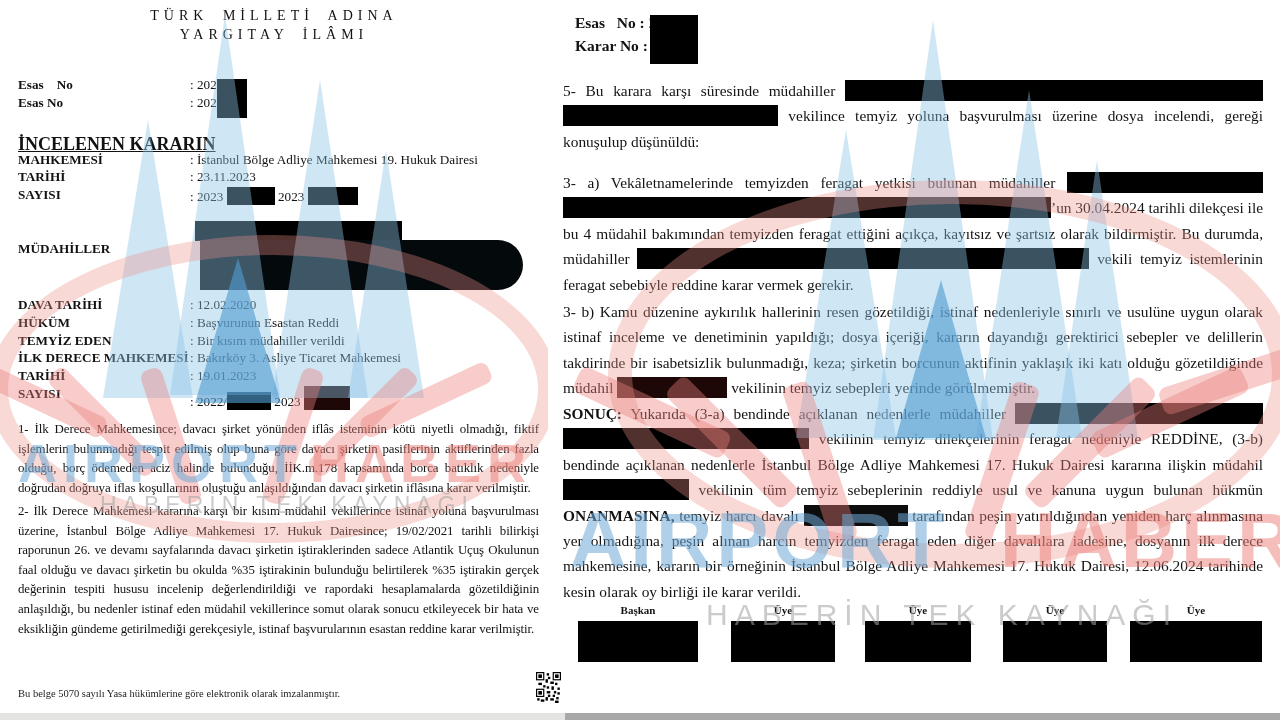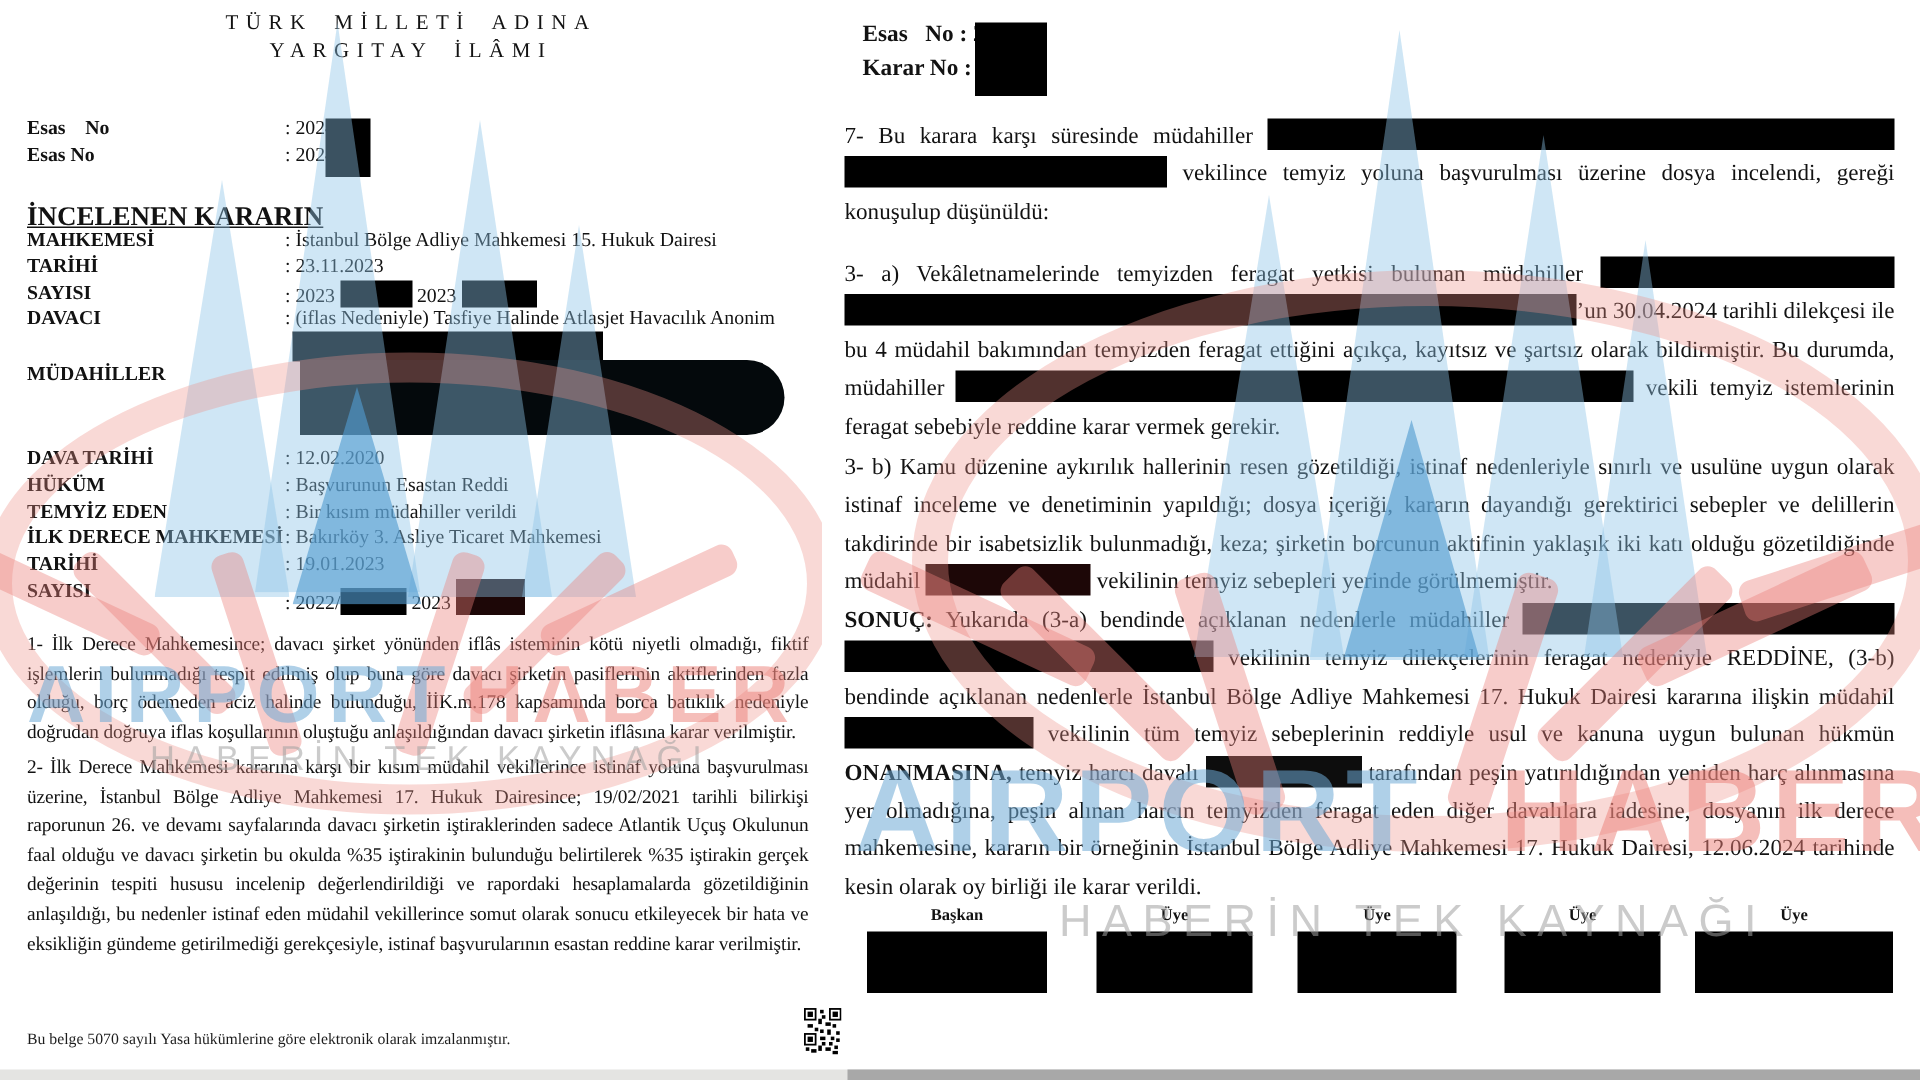--- a/index.html
+++ b/index.html
@@ -67,33 +67,29 @@
       <span class="kv-label">Esas No</span>
       <span class="kv-value">: 2024</span>
     </div>
     <div class="redact-abs" style="left:217px;top:79px;width:30px;height:39px;"></div>
 
     <div class="kv-row" style="top:134px;">
       <span class="kv-label section-header">İNCELENEN KARARIN</span>
     </div>
     <div class="kv-row" style="top:152px;">
       <span class="kv-label">MAHKEMESİ</span>
-      <span class="kv-value">: İstanbul Bölge Adliye Mahkemesi 15. Hukuk Dairesi</span>
+      <span class="kv-value">: İstanbul Bölge Adliye Mahkemesi 19. Hukuk Dairesi</span>
     </div>
     <div class="kv-row" style="top:169px;">
       <span class="kv-label">TARİHİ</span>
       <span class="kv-value">: 23.11.2023</span>
     </div>
     <div class="kv-row" style="top:187px;">
       <span class="kv-label">SAYISI</span>
       <span class="kv-value"><span>: 2023</span> <span class="rd rd1" style="width:48px;"></span> <span>2023</span> <span class="rd rd1" style="width:50px;"></span></span>
-    </div>
-    <div class="kv-row" style="top:204px;">
-      <span class="kv-label">DAVACI</span>
-      <span class="kv-value">: (iflas Nedeniyle) Tasfiye Halinde Atlasjet Havacılık Anonim</span>
     </div>
 
     <div class="kv-row" style="top:241px;">
       <span class="kv-label">MÜDAHİLLER</span>
     </div>
     <div class="redact-abs" style="left:195px;top:221px;width:207px;height:20px;"></div>
     <div class="redact-abs" style="left:200px;top:240px;width:323px;height:50px;border-radius:0 26px 26px 0;background:#04090c;"></div>
 
     <div class="kv-row" style="top:297px;">
       <span class="kv-label">DAVA TARİHİ</span>
@@ -144,21 +140,21 @@
     </div>
   </div>
 
   <div class="page" id="page2">
 
     <div class="abs b" style="left:27px;top:14px;font-size:15.5px;white-space:pre;">Esas   No : 2024</div>
     <div class="abs b" style="left:27px;top:37px;font-size:15.5px;white-space:pre;">Karar No : 2024</div>
     <div class="redact-abs" style="left:102px;top:15px;width:48px;height:49px;"></div>
 
     <div class="abs para2" style="left:15px;top:78px;width:700px;">
-      <span>7- Bu karara karşı süresinde müdahiller</span>
+      <span>5- Bu karara karşı süresinde müdahiller</span>
       <span class="rd" style="width:418px;"></span>
       <span class="rd" style="width:215px;"></span>
       <span>vekilince temyiz yoluna başvurulması üzerine dosya incelendi, gereği konuşulup düşünüldü:</span>
     </div>
 
     <div class="abs para2" style="left:15px;top:170px;width:700px;">
       <span>3- a) Vekâletnamelerinde temyizden feragat yetkisi bulunan müdahiller</span>
       <span class="rd" style="width:196px;"></span>
       <span class="rd" style="width:488px;"></span><span>’un 30.04.2024 tarihli dilekçesi ile bu 4 müdahil bakımından temyizden feragat ettiğini açıkça, kayıtsız ve şartsız olarak bildirmiştir. Bu durumda, müdahiller</span>
       <span class="rd" style="width:452px;"></span>

